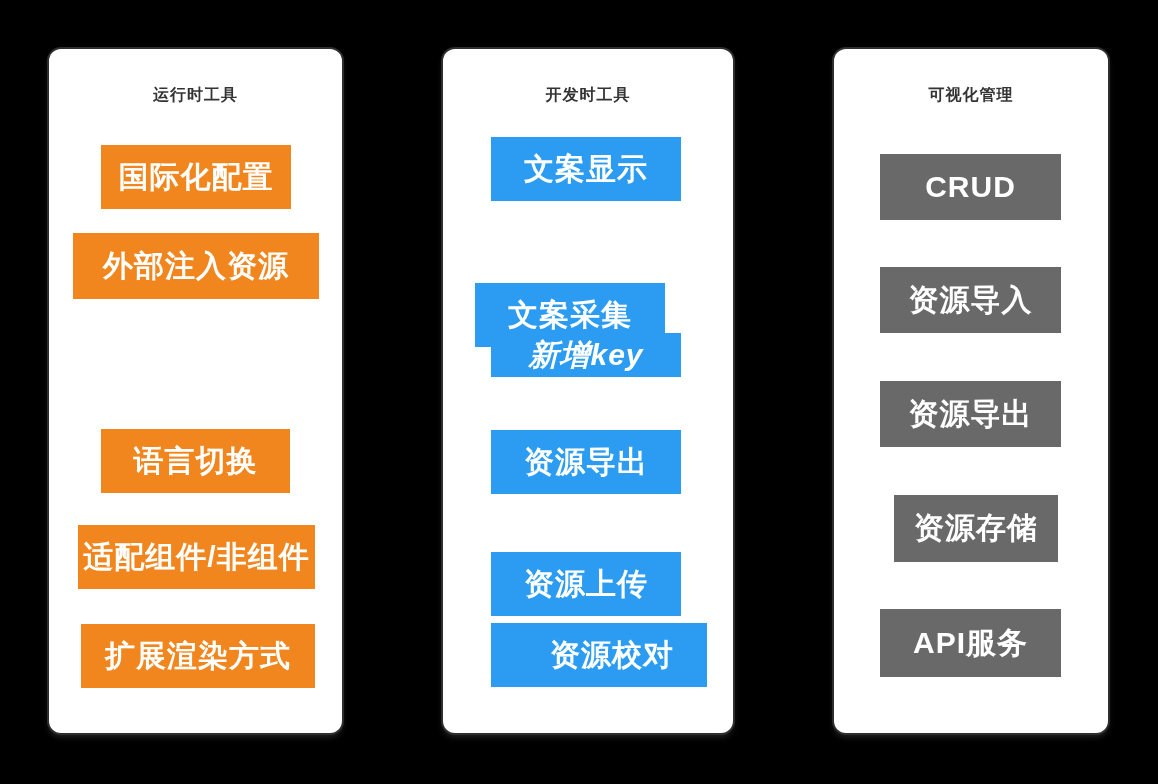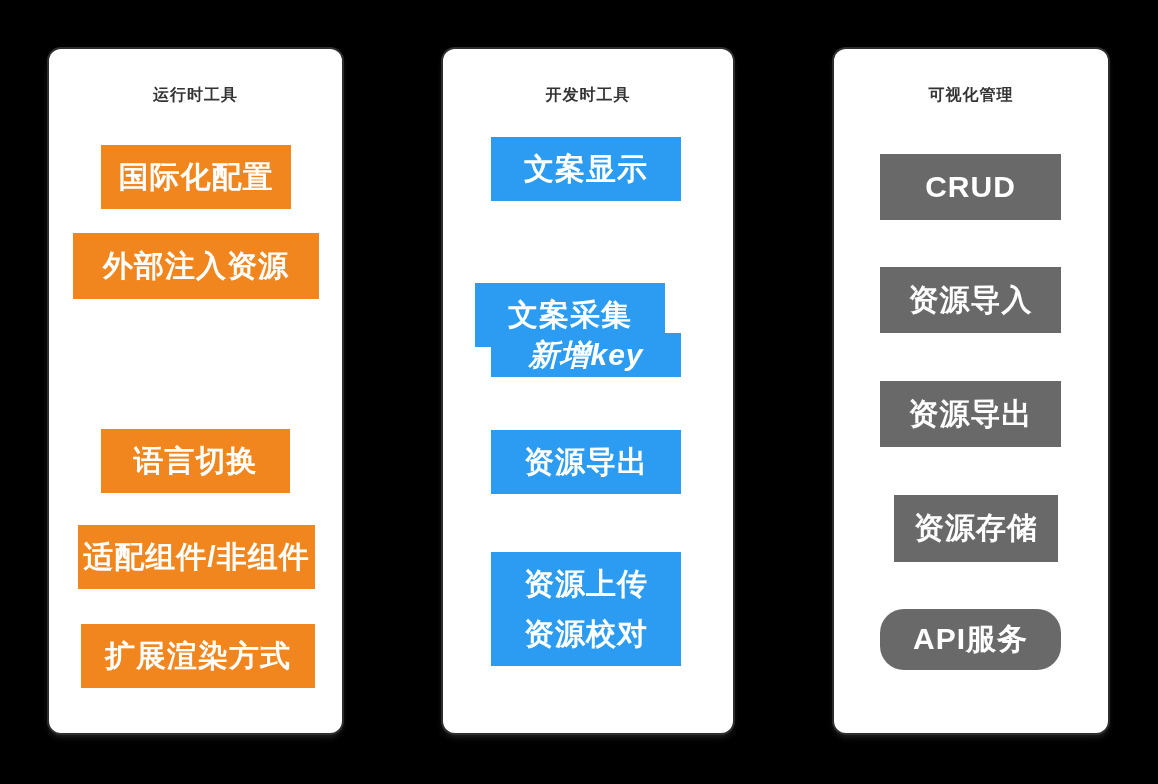--- a/index.html
+++ b/index.html
@@ -71,25 +71,25 @@
     <div class="feature-box" style="left:32px;  top:575px; width:234px; height:64px;">扩展渲染方式</div>
   </div>
 
   <div class="card card-2">
     <div class="card-title">开发时工具</div>
     <div class="feature-box" style="left:48px; top:88px;  width:190px; height:64px;">文案显示</div>
     <div class="feature-box" style="left:32px; top:186px; width:190px; height:64px;margin-top:48px;">文案采集</div>
     <div class="feature-box" style="left:48px; top:284px; width:190px; height:44px;font-style:italic;">新增key</div>
     <div class="feature-box" style="left:48px; top:381px; width:190px; height:64px;">资源导出</div>
     <div class="feature-box" style="left:48px; top:479px; width:190px; height:64px;margin-top:24px;">资源上传</div>
-    <div class="feature-box" style="left:48px; top:553px; width:190px; height:64px;">资源校对</div>
+    <div class="feature-box" style="left:48px; top:574px; width:190px; height:64px;padding-left:26px;">资源校对</div>
   </div>
 
   <div class="card card-3">
     <div class="card-title">可视化管理</div>
     <div class="feature-box" style="left:46px; top:105px; width:181px; height:66px;">CRUD</div>
     <div class="feature-box" style="left:46px; top:218px; width:181px; height:66px;text-align:center;">资源导入</div>
     <div class="feature-box" style="left:46px; top:332px; width:181px; height:66px;">资源导出</div>
     <div class="feature-box" style="left:60px; top:446px; width:164px; height:67px;font-family:Liberation Mono, monospace;">资源存储</div>
-    <div class="feature-box" style="left:46px; top:560px; width:181px; height:61px;border-radius:24px;">API服务</div>
+    <div class="feature-box" style="left:46px; top:560px; width:181px; height:68px;">API服务</div>
   </div>
 
 </div>
 
 </body></html>

